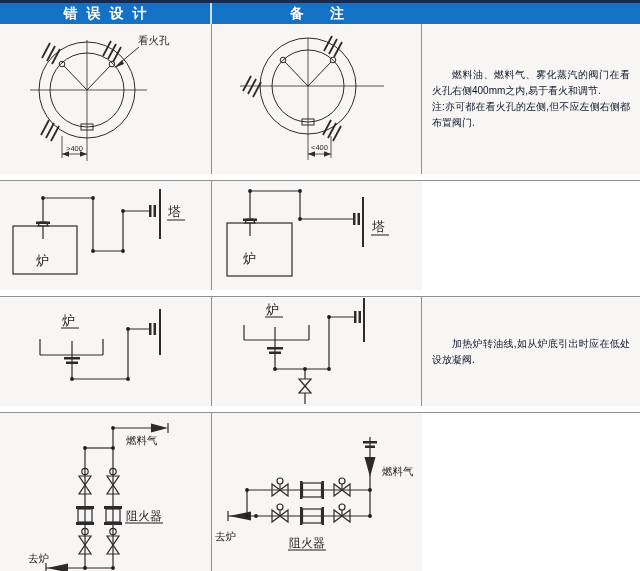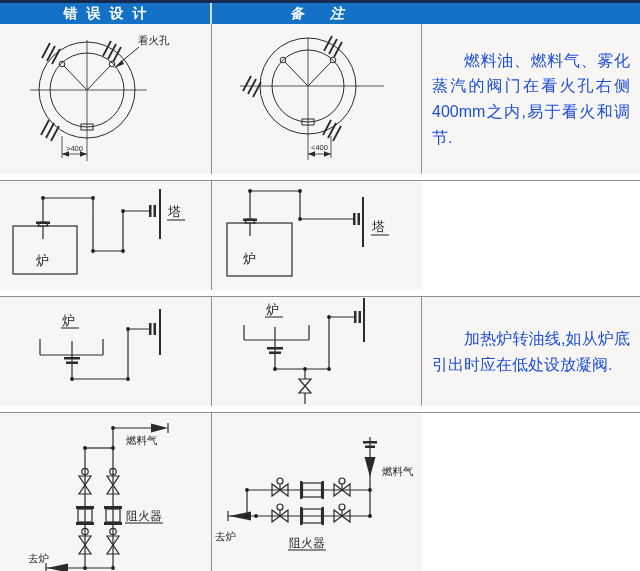--- a/index.html
+++ b/index.html
@@ -1,26 +1,26 @@
 <!DOCTYPE html>
 <html><head>
 <meta charset="utf-8">
 <style>
   html,body{margin:0;padding:0;}
   .page{width:640px;height:571px;background:#ffffff;font-family:"Liberation Sans","DejaVu Sans",sans-serif;position:relative;overflow:hidden;}
   .topbar{display:grid;grid-template-columns:212px 210px 218px;height:21px;background:#1372c5;border-top:3px solid #16294e;box-sizing:content-box;}
   .hcell{color:#ffffff;font-weight:bold;font-size:14px;display:flex;align-items:center;justify-content:center;letter-spacing:9px;padding-left:9px;border-right:2px solid #cfe0f0;box-sizing:border-box;}
-  .hcell.wide{letter-spacing:26px;padding-left:26px;font-style:italic;}
+  .hcell.wide{letter-spacing:26px;padding-left:26px;}
   .hcell:last-child{border-right:none;}
   .tbody{display:grid;grid-template-rows:150px 110px 110px 172px;width:596px;border-bottom:1px solid #6d28d9;box-sizing:border-box;gap:6px;}
   .trow{display:grid;grid-template-columns:212px 210px 218px;border-top:1px solid #8f8f8f;box-sizing:border-box;}
   .trow:first-child{border-top:none;}
   .cell{border-right:1px solid #8f8f8f;box-sizing:border-box;background:#f8f6f5;overflow:hidden;}
   .cell:last-child{border-right:none;}
-  .remark{padding:6px 10px;display:flex;flex-direction:column;justify-content:center;font-size:16px;line-height:1.6;color:#1d4ed8;text-align:justify;}
+  .remark{padding:6px 10px;display:flex;flex-direction:column;justify-content:center;font-size:10px;line-height:1.6;color:#0f172a;text-align:justify;}
   .remark p{margin:0;text-indent:2em;}
   .remark p.note{text-indent:0;}
   .footstrip{height:5px;background:#c3cdd8;border-top:1px solid #8f8f8f;box-sizing:content-box;}
   svg{display:block;}
   svg text{fill:#1e1e1e;font-family:"Liberation Sans","DejaVu Sans",sans-serif;}
 </style>
 </head>
 <body>
 
 <div class="page">
@@ -93,20 +93,21 @@
             <line x1="119" y1="112" x2="119" y2="134" stroke-width="0.8"></line>
             <line x1="96" y1="130" x2="119" y2="130" stroke-width="0.8"></line>
             <polygon points="96,130 103,127.2 103,132.8" fill="#2b2b2b" stroke="none"></polygon>
             <polygon points="119,130 112,127.2 112,132.8" fill="#2b2b2b" stroke="none"></polygon>
           </g>
           <text x="107.5" y="126" font-size="7.5" text-anchor="middle">&lt;400</text>
         </svg>
       </div>
       <div class="cell remark">
         <p>燃料油、燃料气、雾化蒸汽的阀门在看火孔右侧400mm之内,易于看火和调节.</p>
+        <p class="note">注:亦可都在看火孔的左侧,但不应左侧右侧都布置阀门.</p>
       </div>
     </div>
 
     <div class="trow">
       <div class="cell">
         <svg width="212" height="109" viewBox="0 0 212 109">
           <g stroke="#2b2b2b" fill="none" stroke-width="1.2">
             <rect x="13" y="45" width="64" height="48"></rect>
             <line x1="43" y1="45" x2="43" y2="58"></line>
             <path d="M38,45 L48,45 L46,41 L40,41 Z"></path>

